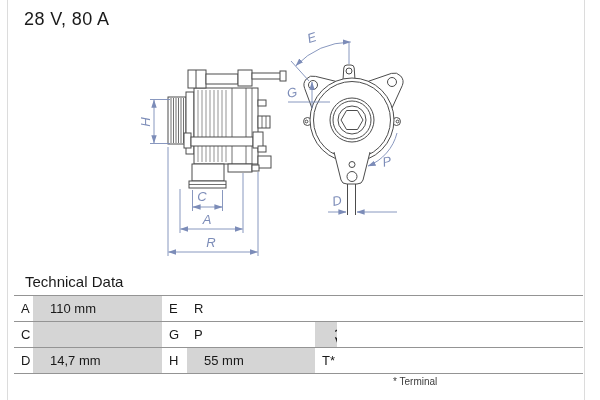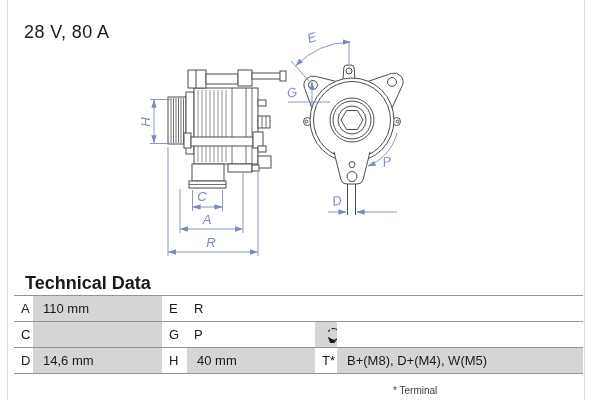--- a/index.html
+++ b/index.html
@@ -1,29 +1,29 @@
 <!DOCTYPE html>
 <html><head>
 <meta charset="utf-8">
 <style>
   html,body{margin:0;padding:0;background:#fff;}
   .page{position:relative;width:600px;height:400px;background:#fff;overflow:hidden;
         font-family:"Liberation Sans",sans-serif;color:#191919;}
   .card-edge{position:absolute;top:0;width:1px;height:400px;background:#dcdcdc;}
   .edge-left{left:7px;} .edge-right{left:584px;}
-  .page-title{position:absolute;left:24px;top:22px;font-size:18px;letter-spacing:.4px;color:#1a1a1a;}
+  .page-title{position:absolute;left:24px;top:9px;font-size:18px;letter-spacing:.4px;color:#1a1a1a;}
   .drawing{position:absolute;left:0;top:0;}
-  .tech-title{position:absolute;left:25px;top:273px;font-size:18px;font-weight:bold;color:#1a1a1a;}
+  .tech-title{position:absolute;left:25px;top:273px;font-size:15px;font-weight:normal;color:#1a1a1a;}
   .tech-table{position:absolute;left:14px;top:295px;width:569px;border-top:1px solid #949494;}
   .trow{display:grid;grid-template-columns:19px 129px 25px 128px 22px 246px;
         height:25px;line-height:25px;border-bottom:1px solid #949494;font-size:13px;}
   .tkey{background:#fff;padding-left:7px;}
-  .tval{background:#d5d5d5;padding-left:10px;white-space:nowrap;overflow:hidden;}
+  .tval{background:#d5d5d5;padding-left:17px;white-space:nowrap;overflow:hidden;}
   .tval svg{vertical-align:middle;margin-top:-2px;}
-  .footnote{position:absolute;left:393px;top:376px;font-size:10px;color:#3c3c3c;margin-top:9px;}
+  .footnote{position:absolute;left:393px;top:376px;font-size:10px;color:#3c3c3c;}
   text{font-family:"Liberation Sans",sans-serif;font-style:italic;font-size:13px;}
 </style>
 </head>
 <body>
 
 <div class="page">
   <div class="card-edge edge-left"></div>
   <div class="card-edge edge-right"></div>
 
   <div class="page-title">28 V, 80 A</div>
@@ -159,22 +159,21 @@
             </marker>
           </defs>
           <path d="M6.1,2.8 A5.5,5.5 0 1 1 3.8,11.5" fill="none" stroke="#1a1a1a" stroke-width="1.2" marker-end="url(#arDark)"></path>
           <path d="M4.46,3.79 A5.5,5.5 0 0 0 3.24,5.25" fill="none" stroke="#1a1a1a" stroke-width="1.2"></path>
         </svg>
         <span></span>
       </div>
     </div>
     <div class="trow">
       <div class="tkey"><span>D</span></div>
-      <div class="tval"><span>14,6 mm</span></div>
+      <div class="tval"><span>14,7 mm</span></div>
       <div class="tkey"><span>H</span></div>
-      <div class="tval"><span>40 mm</span></div>
+      <div class="tval"><span>55 mm</span></div>
       <div class="tkey"><span>T*</span></div>
-      <div class="tval"><span>B+(M8), D+(M4), W(M5)</span></div>
     </div>
   </div>
 
   <div class="footnote">* Terminal</div>
 </div>
 
 </body></html>

